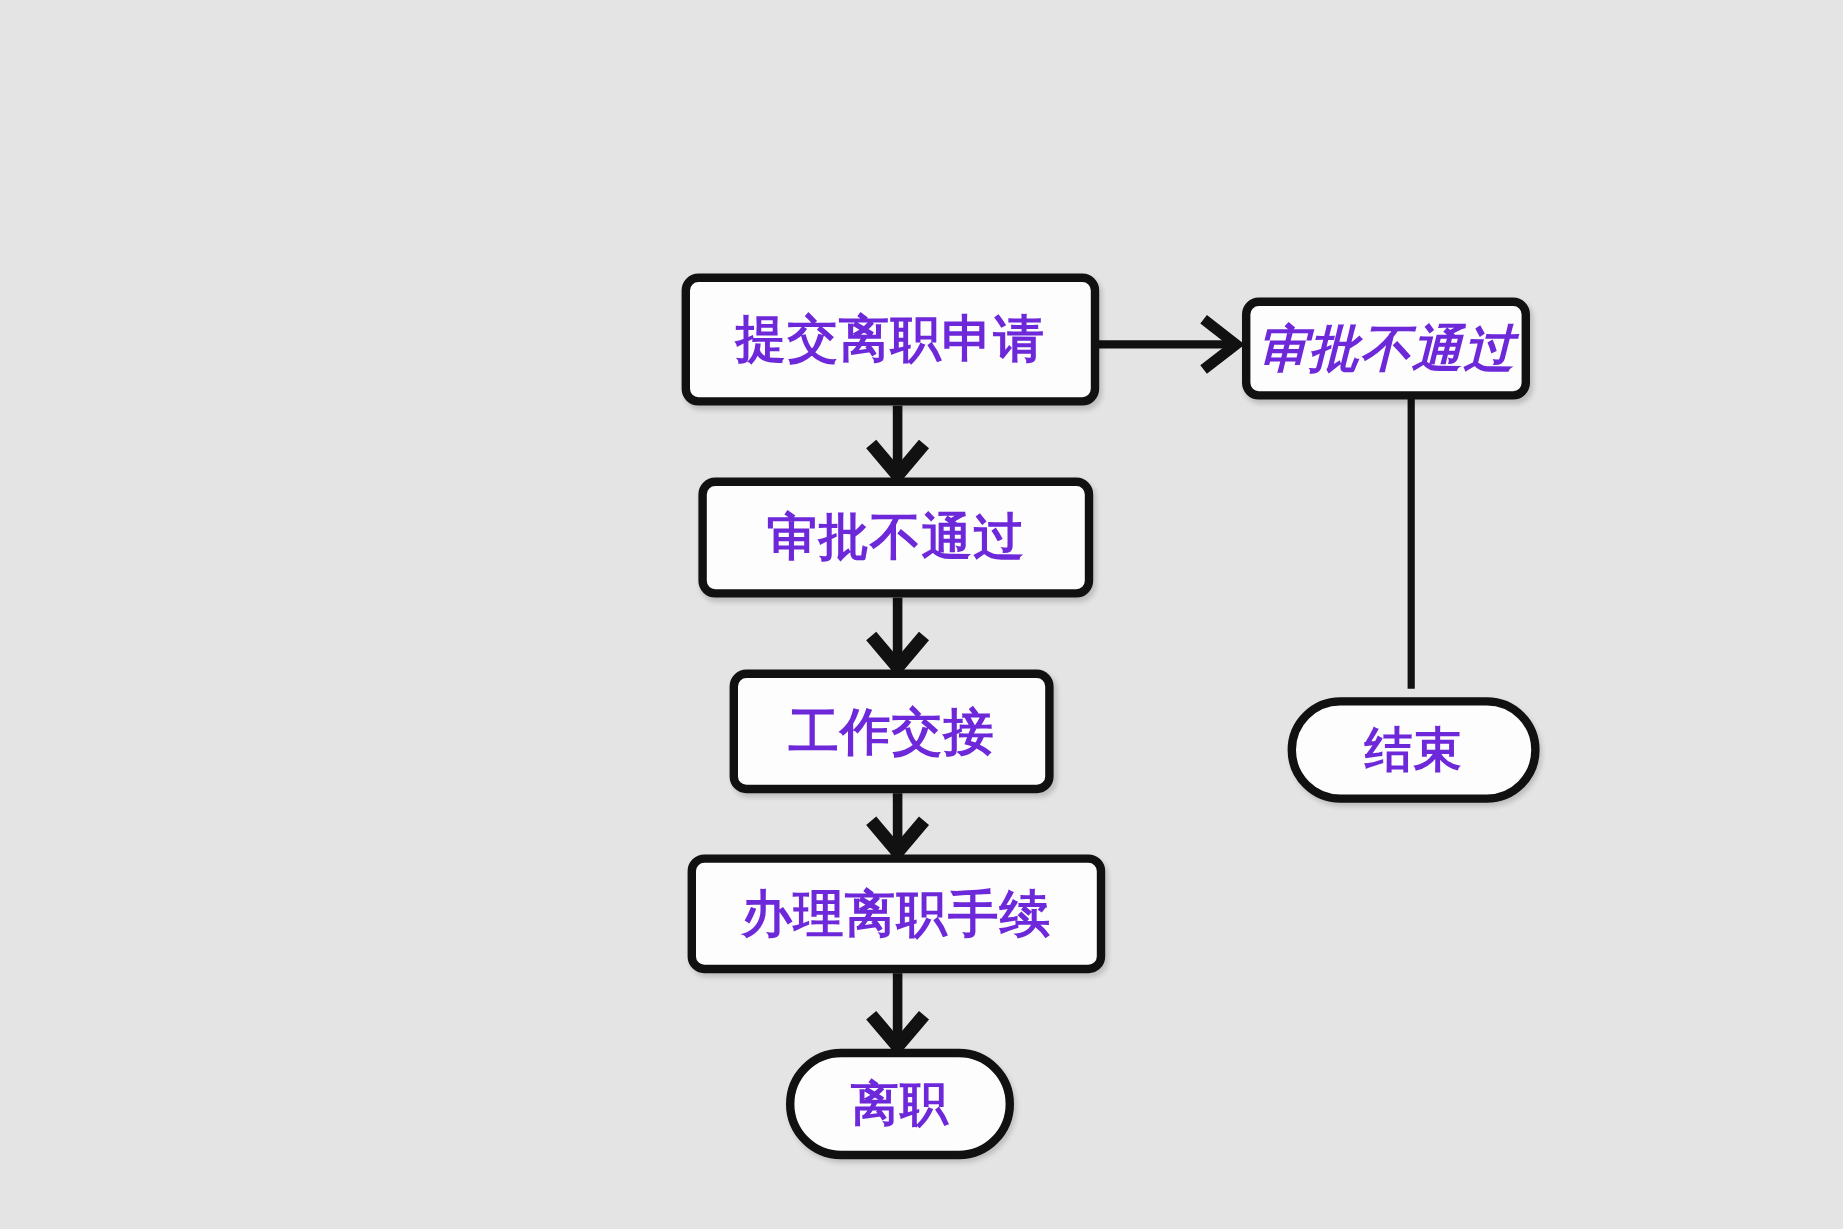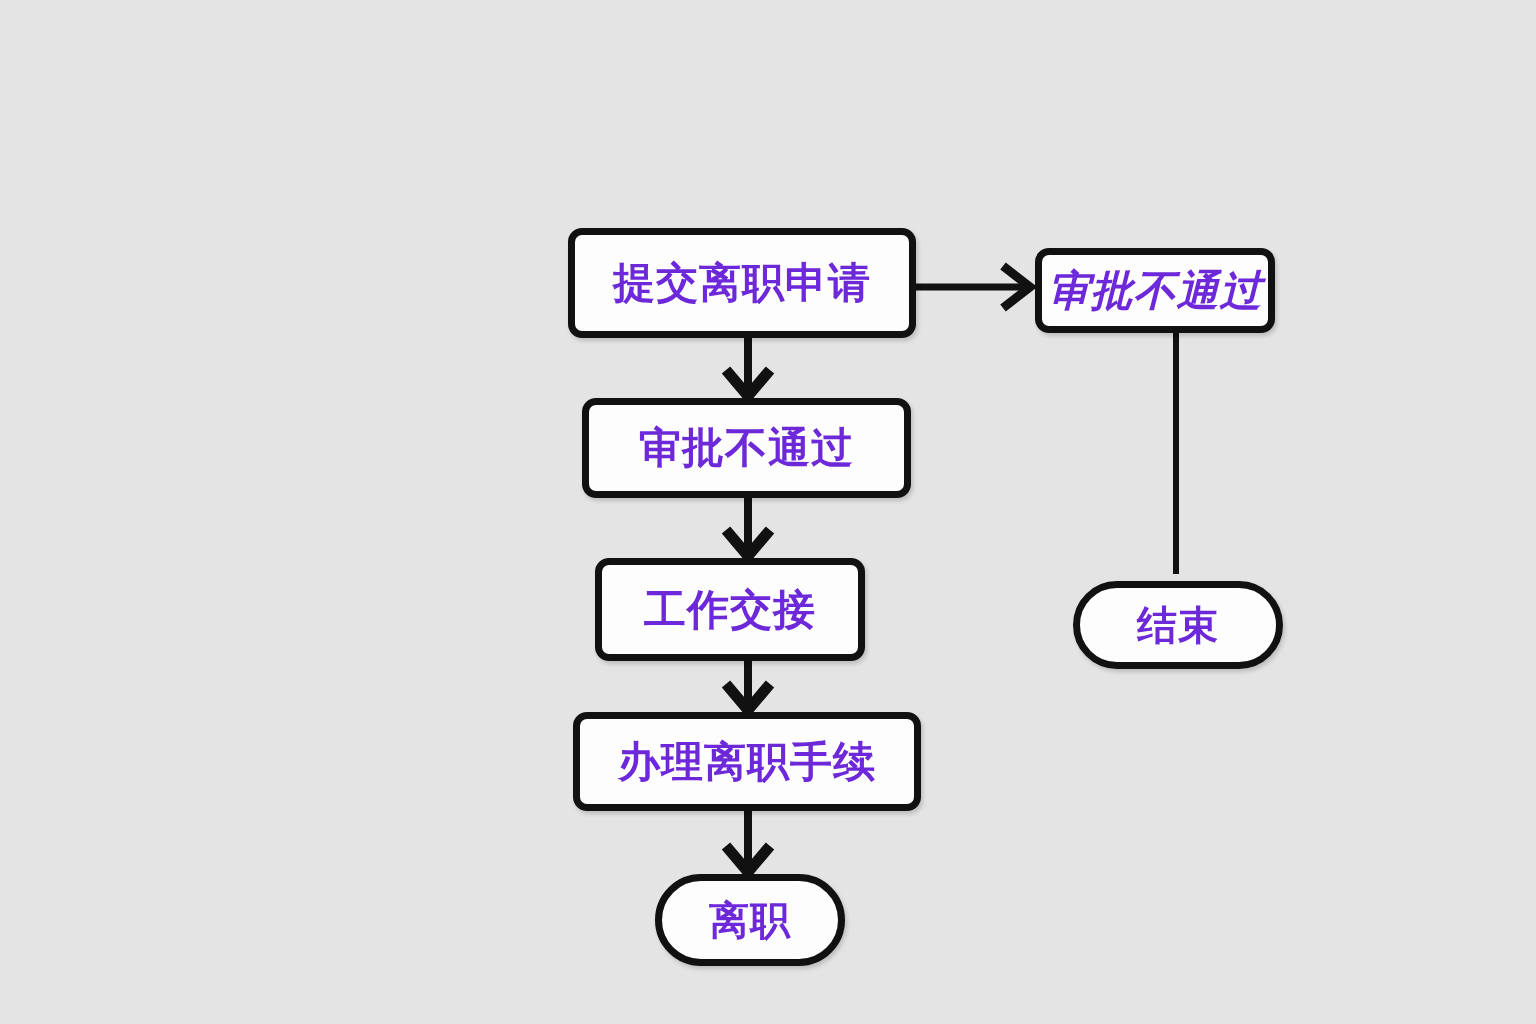--- a/index.html
+++ b/index.html
@@ -82,21 +82,21 @@
     white-space: nowrap;
   }
   .node.terminal .node-label {
     font-size: 40px;
   }
 
   
   #node-submit      { left: 568px;  top: 228px; width: 348px; height: 110px; }
   #node-reject      { left: 1035px; top: 248px; width: 240px; height:  85px; font-style: italic; }
   #node-manager     { left: 582px;  top: 398px; width: 329px; height: 100px; }
-  #node-handover    { left: 595px;  top: 558px; width: 270px; height: 103px; }
+  #node-handover    { left: 608px;  top: 558px; width: 270px; height: 103px; }
   #node-formalities { left: 573px;  top: 712px; width: 348px; height:  99px; }
   #node-resign      { left: 655px;  top: 874px; width: 190px; height:  92px; justify-content: center; }
   #node-end         { left: 1073px; top: 581px; width: 210px; height:  88px; }
 </style>
 </head>
 <body>
 
 <div id="canvas">
 
 

